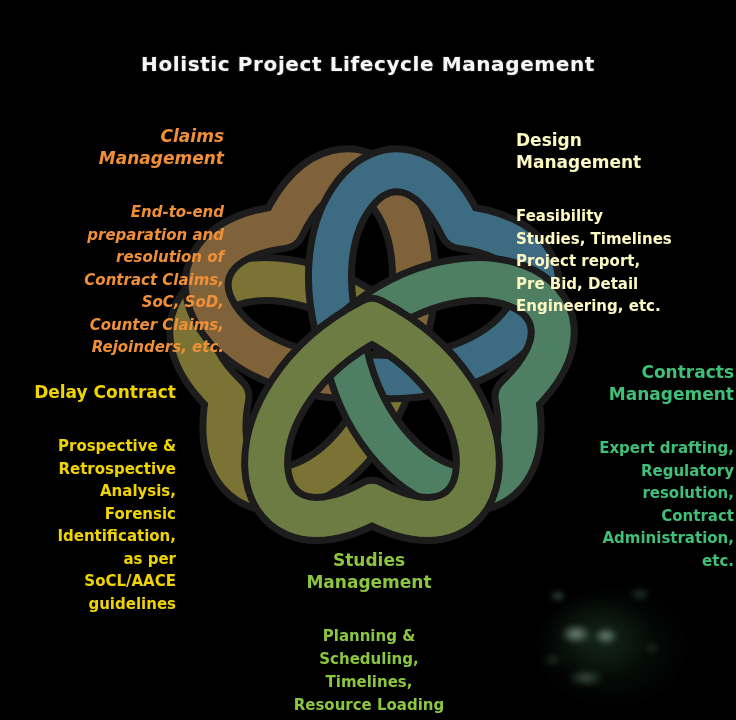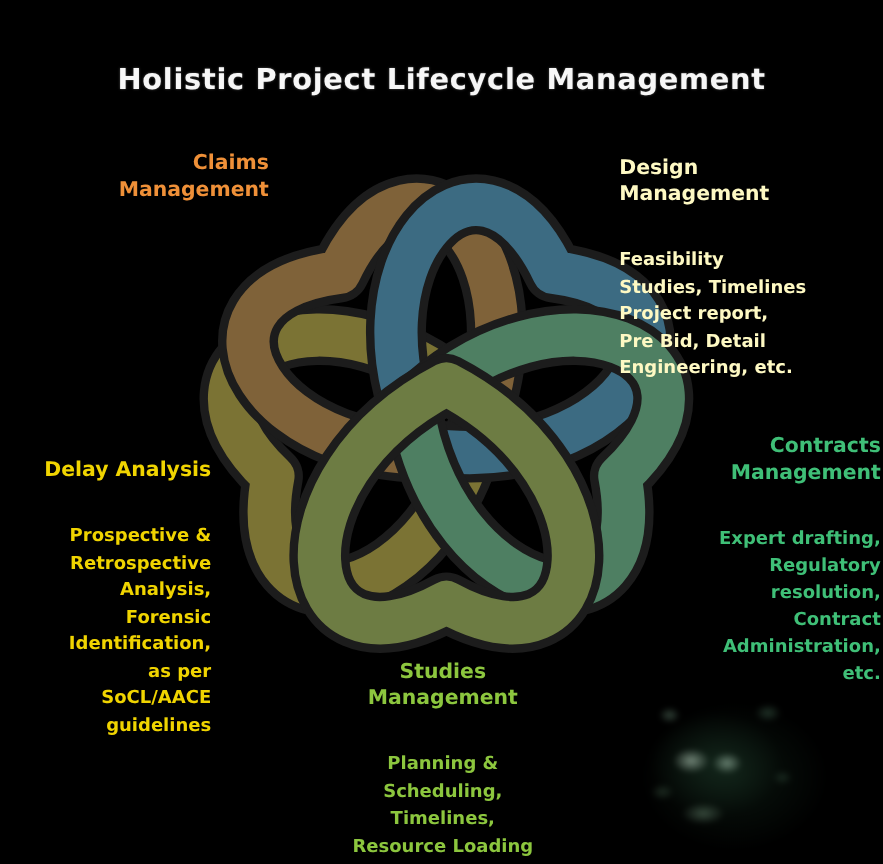--- a/index.html
+++ b/index.html
@@ -9,29 +9,29 @@
     overflow:hidden;
     font-family:"DejaVu Sans", sans-serif;
     position:relative;
   }
   .canvas{position:absolute;inset:0;width:736px;height:720px;}
 
   .page-title{
     position:absolute;left:0;top:52px;width:736px;
     text-align:center;
     color:#f7f7f7;
-    font-size:24px;font-weight:bold;letter-spacing:.6px;
+    font-size:20px;font-weight:bold;letter-spacing:.6px;
     text-shadow:0 0 2px rgba(255,255,255,.35);
   }
 
   .section{position:absolute;white-space:pre-line;font-weight:bold;}
   .section .heading{font-size:17px;line-height:22px;margin:0 0 13px 0;white-space:pre-line;}
   .section .body{font-size:15px;line-height:22.5px;white-space:pre-line;}
 
-  .sec-claims{top:106px;right:512px;width:212px;text-align:right;color:#ef9038;}
+  .sec-claims{top:106px;right:512px;width:212px;text-align:right;color:#ef9038;font-style:italic;}
   .sec-design{top:110px;left:516px;width:205px;text-align:left;color:#fef9c3;}
   .sec-contracts{top:342px;left:564px;width:170px;text-align:right;color:#3fbf77;}
   .sec-delay{top:362px;right:560px;width:176px;text-align:right;color:#f0d400;}
   .sec-project{top:530px;left:256px;width:226px;text-align:center;color:#8cc63e;}
   .sec-project .body{line-height:23px;}
 
   .knot-svg{position:absolute;left:0;top:0;}
 
   .photo-artifact{
     position:absolute;left:512px;top:552px;width:202px;height:166px;
@@ -77,20 +77,27 @@
         <path d="M 0,30 C -150,-48 -132,-224 0,-152 C 132,-224 150,-48 0,30 Z" fill="none" stroke-width="36" stroke-linejoin="round" stroke="#6d7c43"></path>
       </g>
     </g>
   </svg>
 
   <div class="page-title">Holistic Project Lifecycle Management</div>
 
   <div class="section sec-claims">
     <div class="heading">Claims
 Management</div>
+    <div class="body">End-to-end
+preparation and
+resolution of
+Contract Claims,
+SoC, SoD,
+Counter Claims,
+Rejoinders, etc.</div>
   </div>
 
   <div class="section sec-design">
     <div class="heading">Design
 Management</div>
     <div class="body">Feasibility
 Studies, Timelines
 Project report,
 Pre Bid, Detail
 Engineering, etc.</div>
@@ -101,21 +108,21 @@
 Management</div>
     <div class="body">Expert drafting,
 Regulatory
 resolution,
 Contract
 Administration,
 etc.</div>
   </div>
 
   <div class="section sec-delay">
-    <div class="heading">Delay Analysis</div>
+    <div class="heading">Delay Contract</div>
     <div class="body">Prospective &amp;
 Retrospective
 Analysis,
 Forensic
 Identification,
 as per
 SoCL/AACE
 guidelines</div>
   </div>
 

